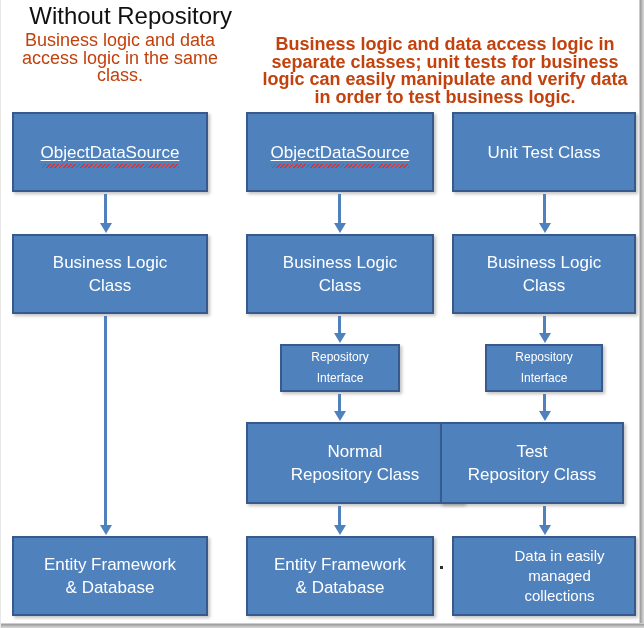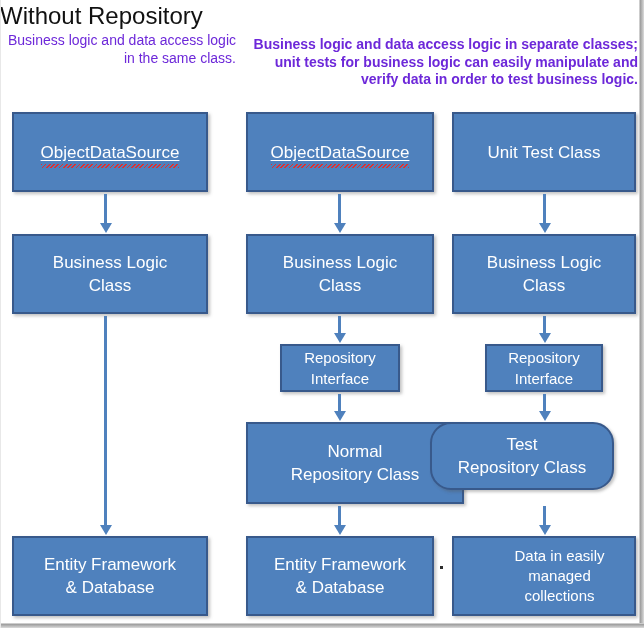--- a/index.html
+++ b/index.html
@@ -46,31 +46,31 @@
     height: 628px;
     background: #e8e8e8;
   }
 
   
   .col-title {
     position: absolute;
     font-size: 24px;
     font-weight: 400;
     color: #111111;
-    text-align: left;
+    text-align: right;
     line-height: 28px;
     letter-spacing: 0px;
   }
   .col-sub {
     position: absolute;
-    font-size: 14px;
+    font-size: 18px;
     font-weight: 400;
-    color: #6d28d9;
+    color: #c2410c;
     line-height: 17.5px;
-    text-align: right;
+    text-align: center;
   }
 
   
   .box {
     position: absolute;
     background: #4F81BD;
     border: 2px solid #38598B;
     box-sizing: border-box;
     display: flex;
     align-items: center;
@@ -78,21 +78,21 @@
     text-align: center;
     color: #ffffff;
     font-size: 17px;
     line-height: 23px;
     font-weight: 400;
     box-shadow: 2px 2px 3px rgba(80,80,80,0.35);
     padding: 2px 6px;
     white-space: pre-line;
   }
   .box.small {
-    font-size: 15px;
+    font-size: 12px;
     line-height: 21px;
   }
   .box.tiny {
     font-size: 15px;
     line-height: 20px;
     padding-left: 37px;
   }
 
   
   .squiggle {
@@ -198,21 +198,21 @@
   <div class="box" style="left:452px; top:234px; width:184px; height:80px;">Business Logic
 Class</div>
 
   <div class="arrow" style="left:543px; top:316px; height:18px;"></div>
 
   <div class="box small" style="left:485px; top:344px; width:118px; height:48px;">Repository
 Interface</div>
 
   <div class="arrow" style="left:543px; top:394px; height:18px;"></div>
 
-  <div class="box" style="left:430px; top:422px; width:184px; height:68px;border-radius:21px;">Test
+  <div class="box" style="left:440px; top:422px; width:184px; height:82px;">Test
 Repository Class</div>
 
   <div class="arrow" style="left:543px; top:506px; height:20px;"></div>
 
   <div class="box tiny" style="left:452px; top:536px; width:184px; height:80px;">Data in easily
 managed
 collections</div>
 
   <div class="stray-dot" style="left:440px; top:566px;"></div>
 

